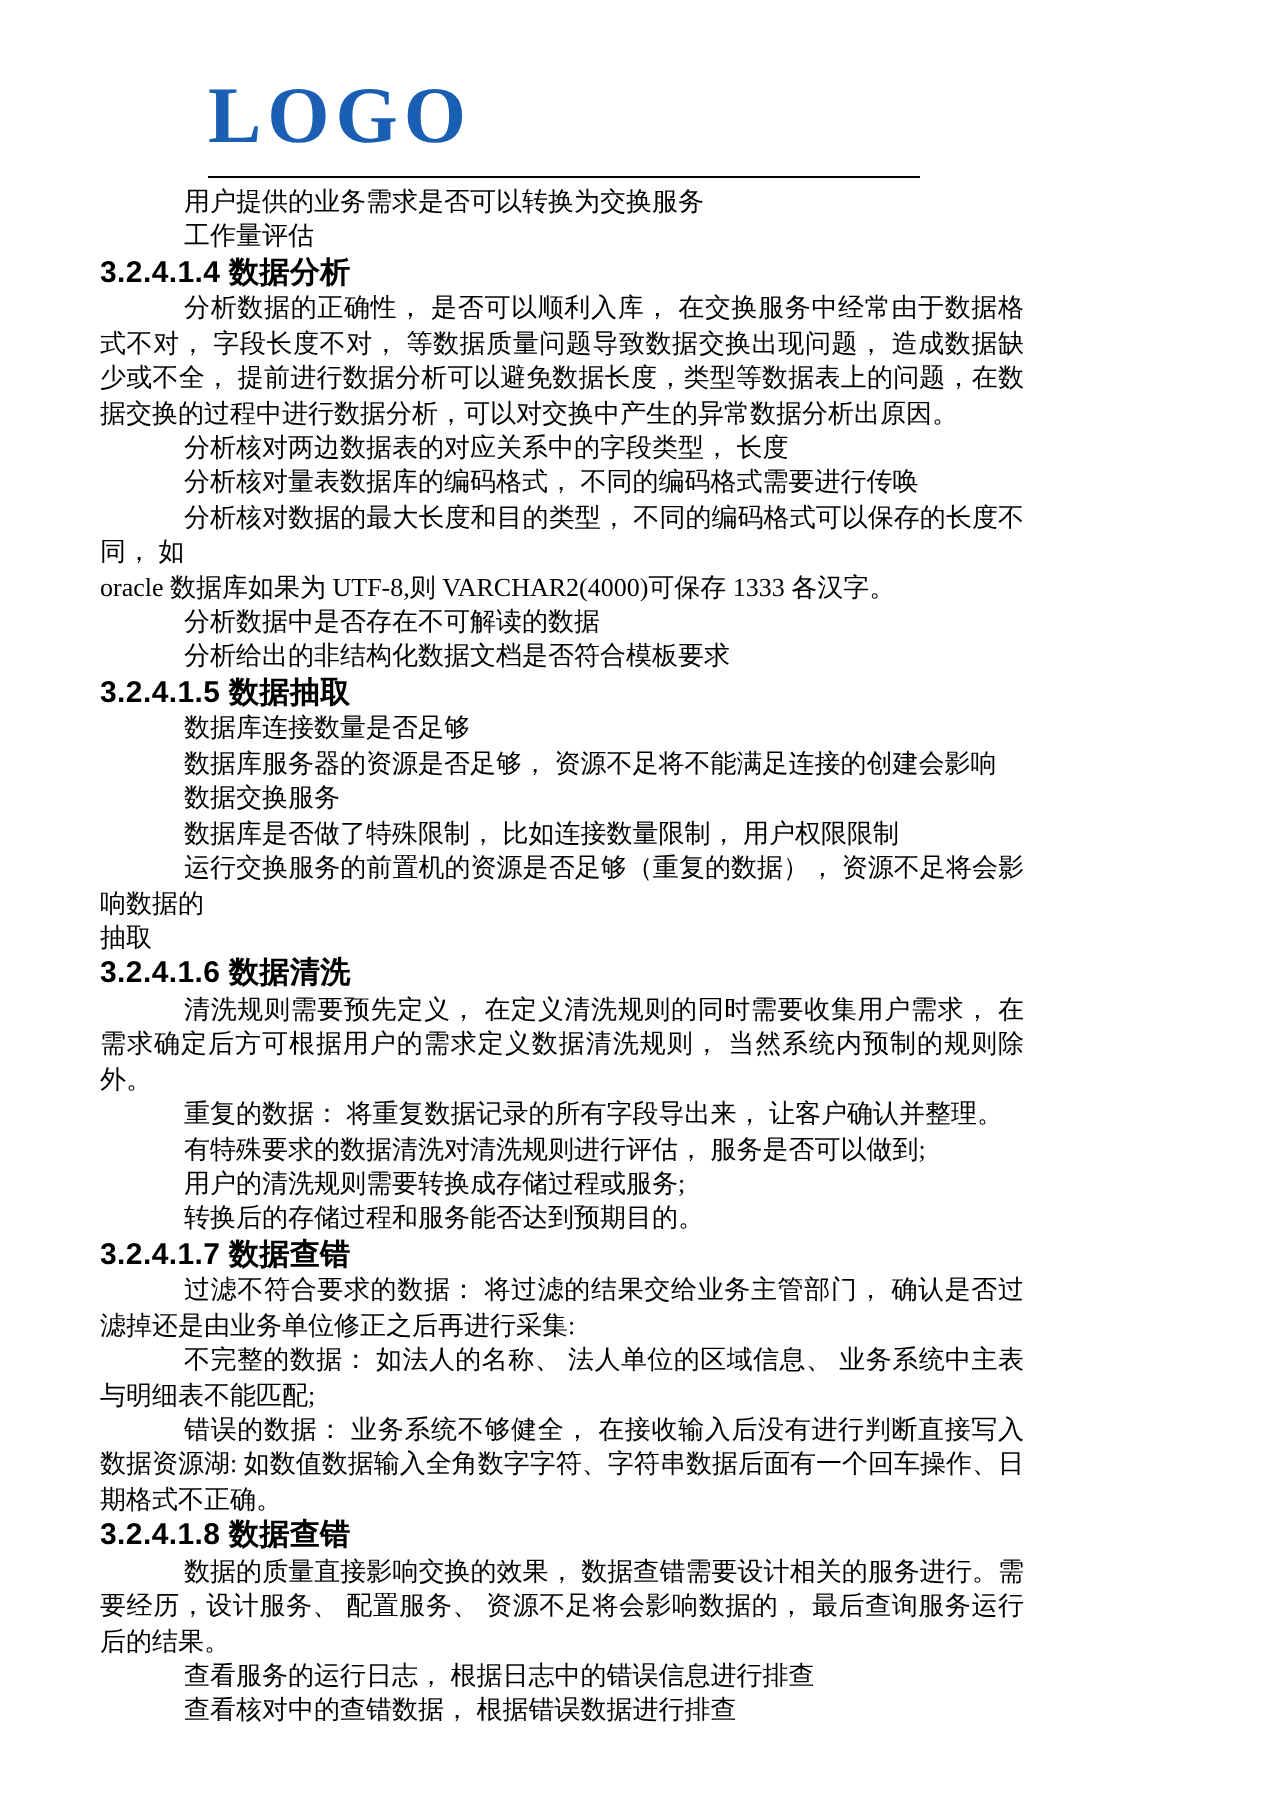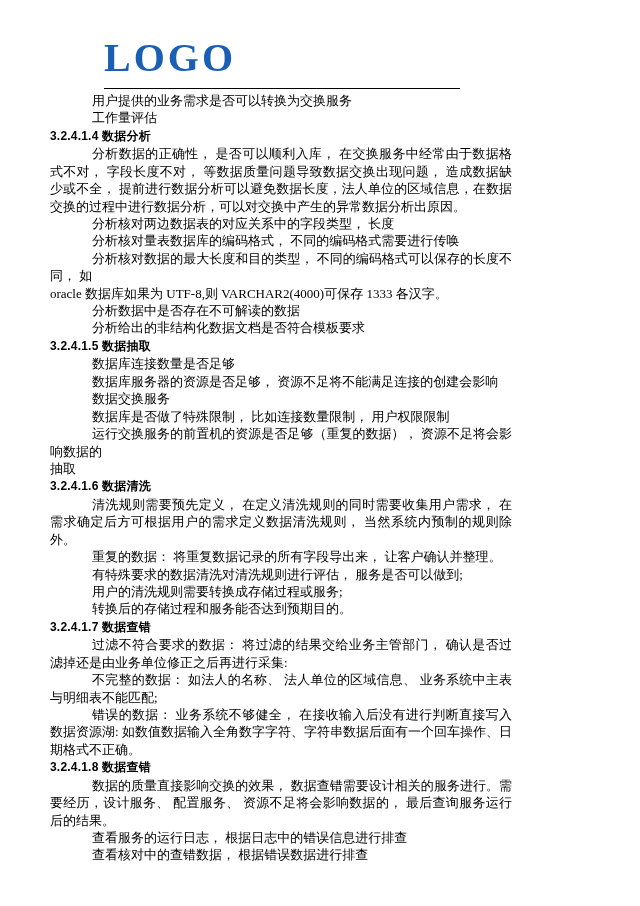--- a/index.html
+++ b/index.html
@@ -41,21 +41,21 @@
     height: 0;
   }
   .content {
     padding: 3px 52px 0 50px;
     font-size: 10.5px;
     line-height: 17.4px;
   }
   .h3 {
     font-family: "Liberation Sans", sans-serif;
     font-weight: bold;
-    font-size: 12px;
+    font-size: 15px;
     line-height: 17.6px;
     margin: 1px 0 0 0;
     letter-spacing: 0.2px;
   }
   .p {
     margin: 0;
     text-align: justify;
     text-justify: inter-ideograph;
     font-size: 13px;
     line-height: 17.4px;
@@ -71,21 +71,21 @@
   <div class="logo-area">
     <span class="logo-text">LOGO</span>
   </div>
 
   <div class="header-rule"></div>
 
   <div class="content">
       <p class="p ind2">用户提供的业务需求是否可以转换为交换服务</p>
       <p class="p ind2">工作量评估</p>
       <p class="h3">3.2.4.1.4 数据分析</p>
-      <p class="p ind2">分析数据的正确性， 是否可以顺利入库，  在交换服务中经常由于数据格式不对， 字段长度不对，  等数据质量问题导致数据交换出现问题， 造成数据缺少或不全，  提前进行数据分析可以避免数据长度，法人单位的区域信息，在数据交换的过程中进行数据分析，可以对交换中产生的异常数据分析出原因。</p>
+      <p class="p ind2">分析数据的正确性， 是否可以顺利入库，  在交换服务中经常由于数据格式不对， 字段长度不对，  等数据质量问题导致数据交换出现问题， 造成数据缺少或不全，  提前进行数据分析可以避免数据长度，类型等数据表上的问题，在数据交换的过程中进行数据分析，可以对交换中产生的异常数据分析出原因。</p>
       <p class="p ind2">分析核对两边数据表的对应关系中的字段类型，  长度</p>
       <p class="p ind2">分析核对量表数据库的编码格式，  不同的编码格式需要进行传唤</p>
       <p class="p ind2">分析核对数据的最大长度和目的类型，  不同的编码格式可以保存的长度不同， 如</p>
       <p class="p ind0">oracle 数据库如果为 UTF-8,则 VARCHAR2(4000)可保存 1333 各汉字。</p>
       <p class="p ind2">分析数据中是否存在不可解读的数据</p>
       <p class="p ind2">分析给出的非结构化数据文档是否符合模板要求</p>
       <p class="h3">3.2.4.1.5 数据抽取</p>
       <p class="p ind2">数据库连接数量是否足够</p>
       <p class="p ind2">数据库服务器的资源是否足够，  资源不足将不能满足连接的创建会影响</p>
       <p class="p ind2">数据交换服务</p>

